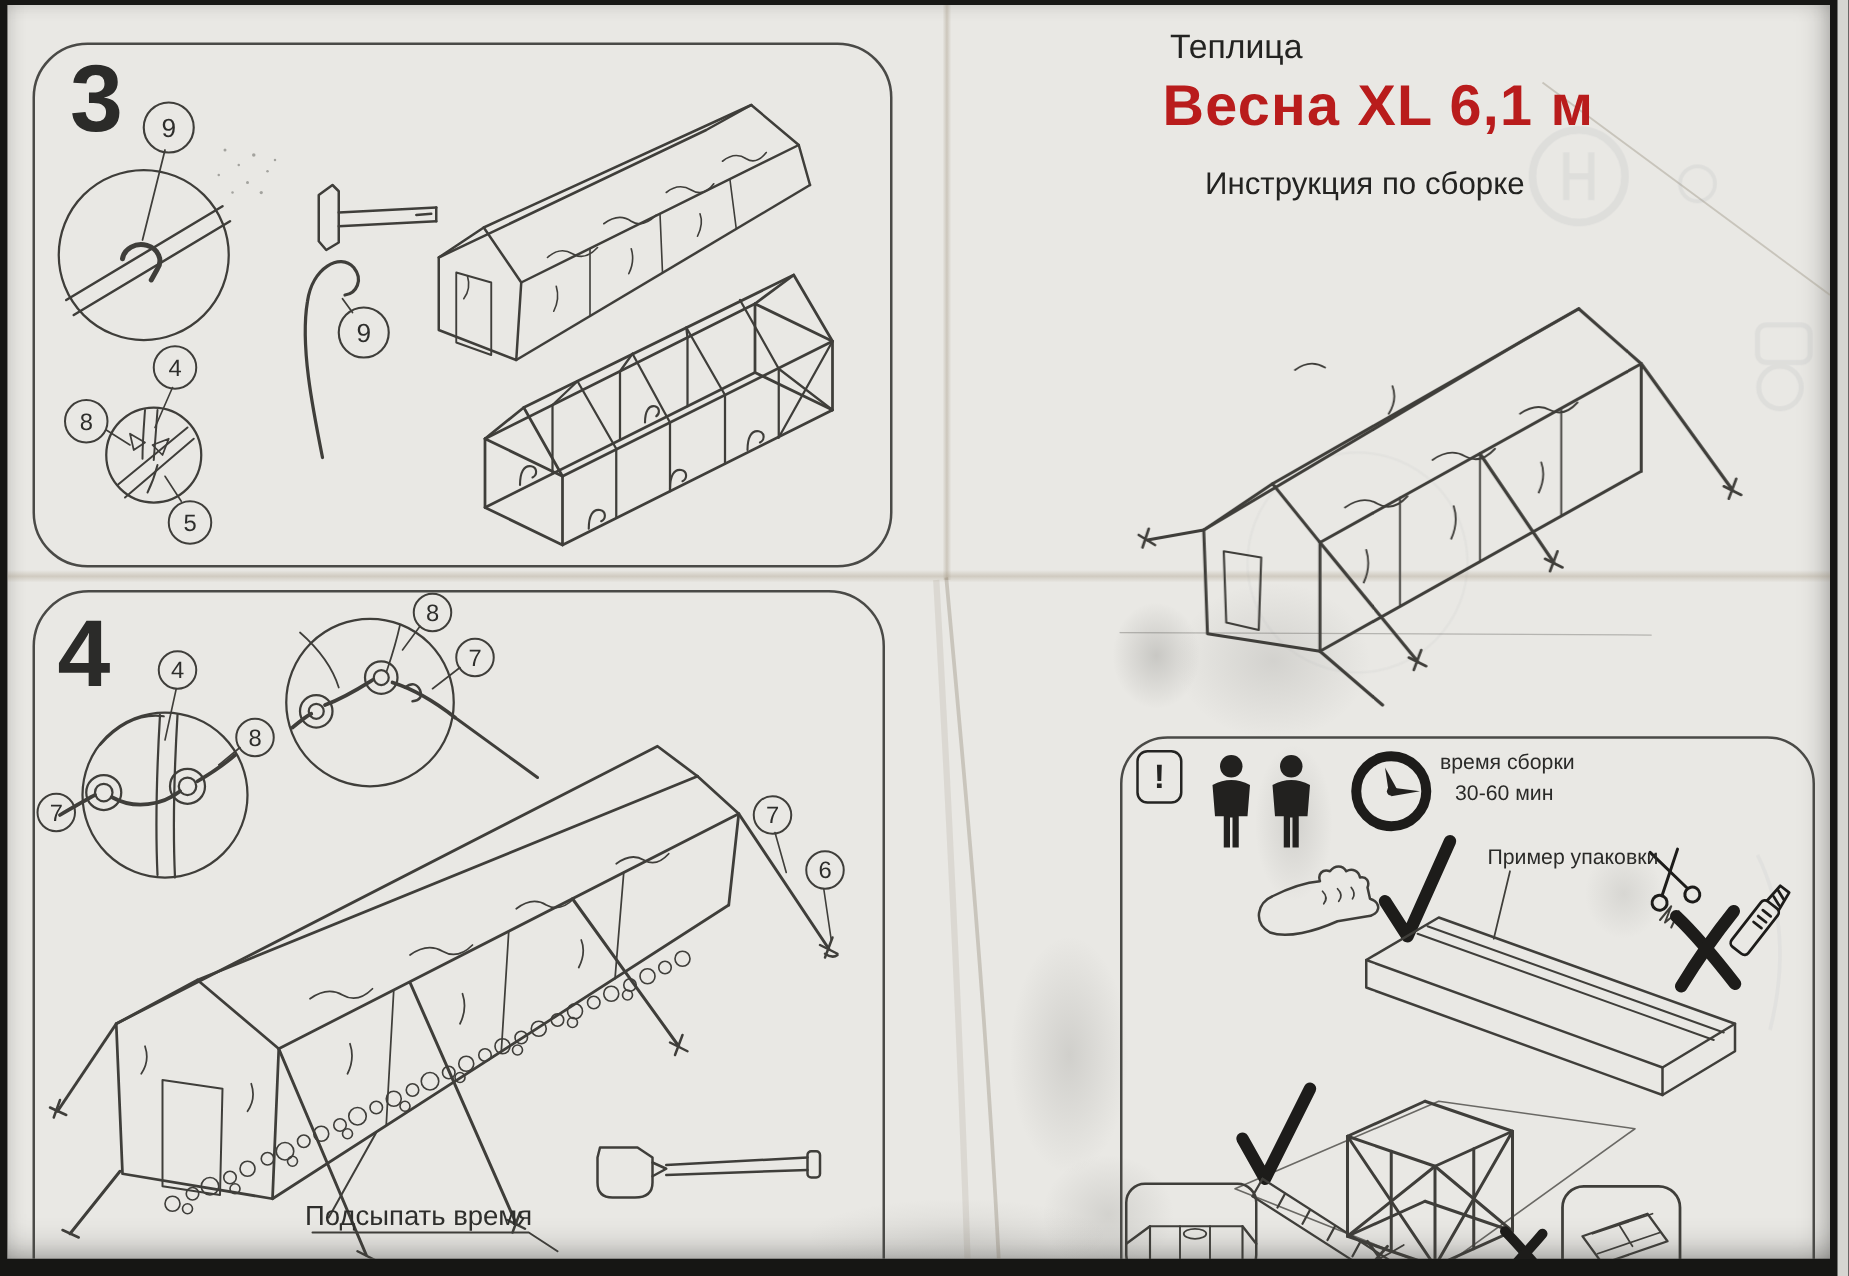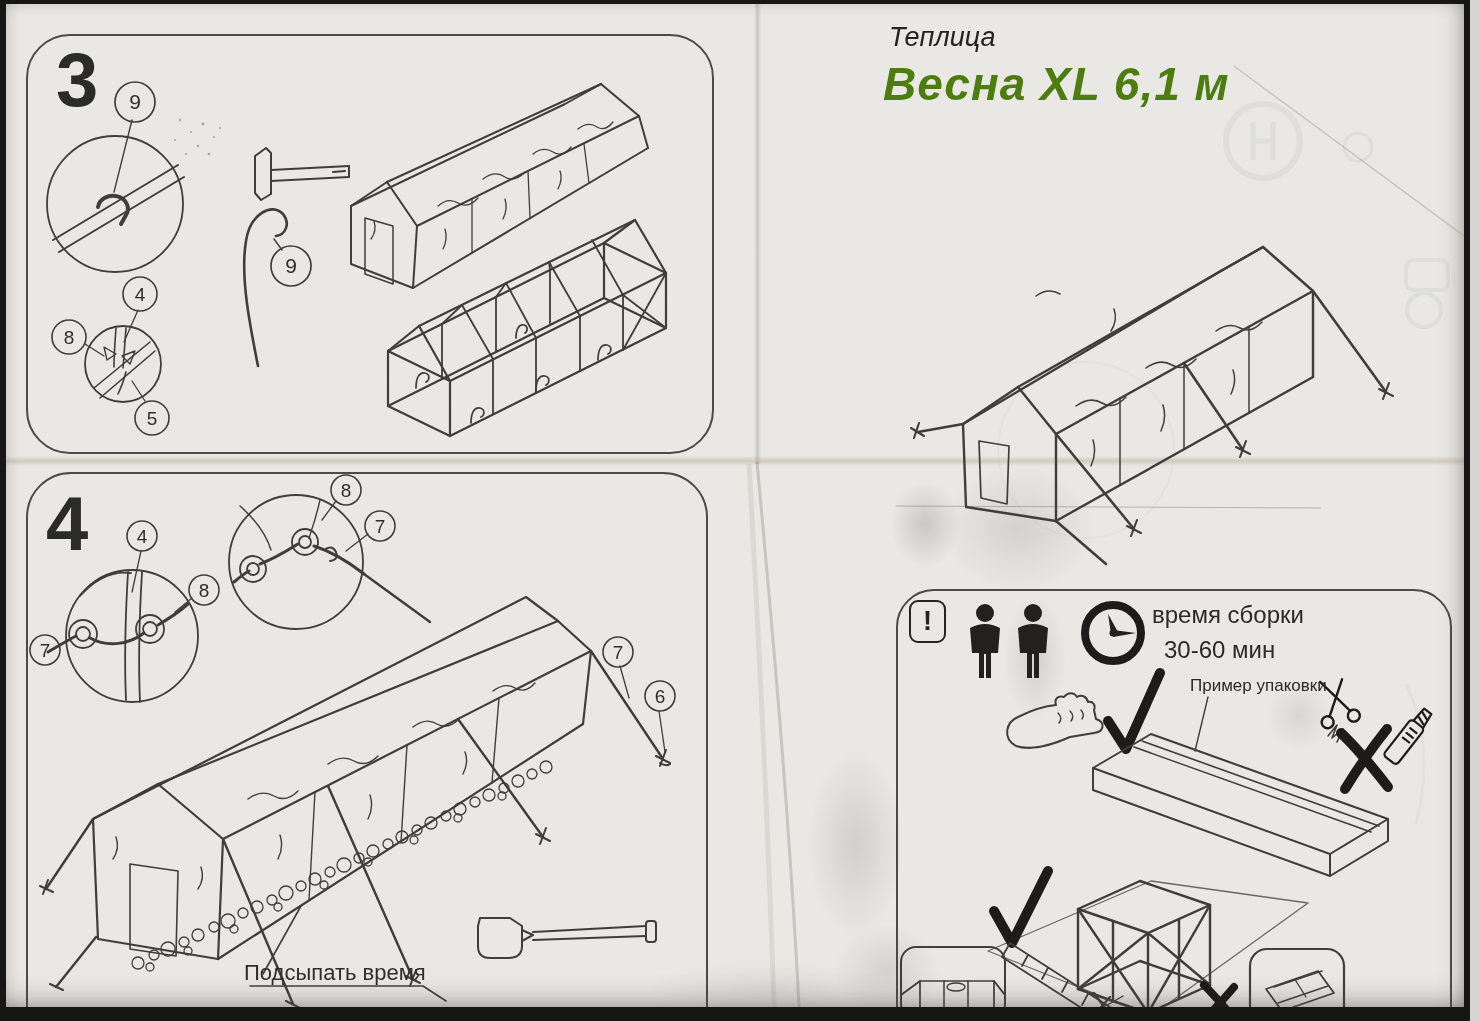--- a/index.html
+++ b/index.html
@@ -15,25 +15,25 @@
   svg *{vector-effect:non-scaling-stroke;}
   .ink{stroke:#3f3e3a;fill:none;stroke-linecap:round;stroke-linejoin:round;}
   .blk{stroke:#1d1c1a;fill:none;stroke-linecap:round;stroke-linejoin:round;}
   .fillblk{fill:#22211f;stroke:none;}
   .panel{position:absolute;border:2px solid #4a4a47;border-radius:44px;}
   .stepnum{position:absolute;font-size:76px;font-weight:700;color:#2b2b29;line-height:1;}
   .callout-txt{font-size:21px;fill:#2e2e2c;font-weight:400;}
   .callout-txt.sm{font-size:19px;}
   .crease{position:absolute;pointer-events:none;}
   .smudge{position:absolute;border-radius:50%;pointer-events:none;}
-  #title-block{position:absolute;left:877px;top:18px;color:#232321;font-style:italic;}
+  #title-block{position:absolute;left:924px;top:18px;color:#232321;}
   #title-cat{font-size:27px;margin-left:6px;}
-  #title-model{font-size:46px;font-weight:700;margin-top:4px;letter-spacing:1px;color:#4d7c0f;}
+  #title-model{font-size:46px;font-weight:700;margin-top:4px;letter-spacing:1px;color:#b91c1c;}
   #title-sub{font-size:25px;margin-top:22px;margin-left:34px;}
-  #time-caption{position:absolute;left:1146px;top:594px;font-size:24px;color:#2a2a28;line-height:1.45;}
+  #time-caption{position:absolute;left:1146px;top:594px;font-size:17px;color:#2a2a28;line-height:1.45;}
   #time-caption .l2{margin-left:12px;}
   #pack-label{position:absolute;left:1184px;top:672px;font-size:17px;color:#2a2a28;}
   #ground-note{position:absolute;left:238px;top:956px;font-size:22px;color:#2e2e2c;}
   #warning-box{position:absolute;left:903px;top:596px;width:33px;height:39px;border:2.5px solid #242422;
                border-radius:9px;display:flex;align-items:center;justify-content:center;
                font-size:27px;font-weight:700;color:#242422;}
 </style>
 </head>
 <body>
 
@@ -66,20 +66,21 @@
         <rect x="1400" y="256" width="42" height="30" rx="7" stroke-width="4"></rect>
         <circle cx="1418" cy="306" r="17" stroke-width="4"></circle>
         <circle cx="1080" cy="446" r="88" stroke-width="2" opacity=".5"></circle>
         <path d="M1400,680 q30,60 10,140" stroke-width="3" opacity=".6"></path>
       </g>
     </svg>
 
     <div id="title-block">
       <div id="title-cat">Теплица</div>
       <div id="title-model">Весна XL 6,1 м</div>
+      <div id="title-sub">Инструкция по сборке</div>
     </div>
 
     <div class="panel" style="left:20px;top:30px;width:684px;height:416px;">
       <div class="stepnum" style="left:28px;top:6px;">3</div>
 
       <svg style="left:0;top:0;" width="684" height="416" viewBox="0 0 684 416">
 
         <g fill="#6b6b66" opacity=".55" stroke="none">
           <circle cx="152" cy="84" r="1.2"></circle>
             <circle cx="163" cy="96" r="1"></circle>

